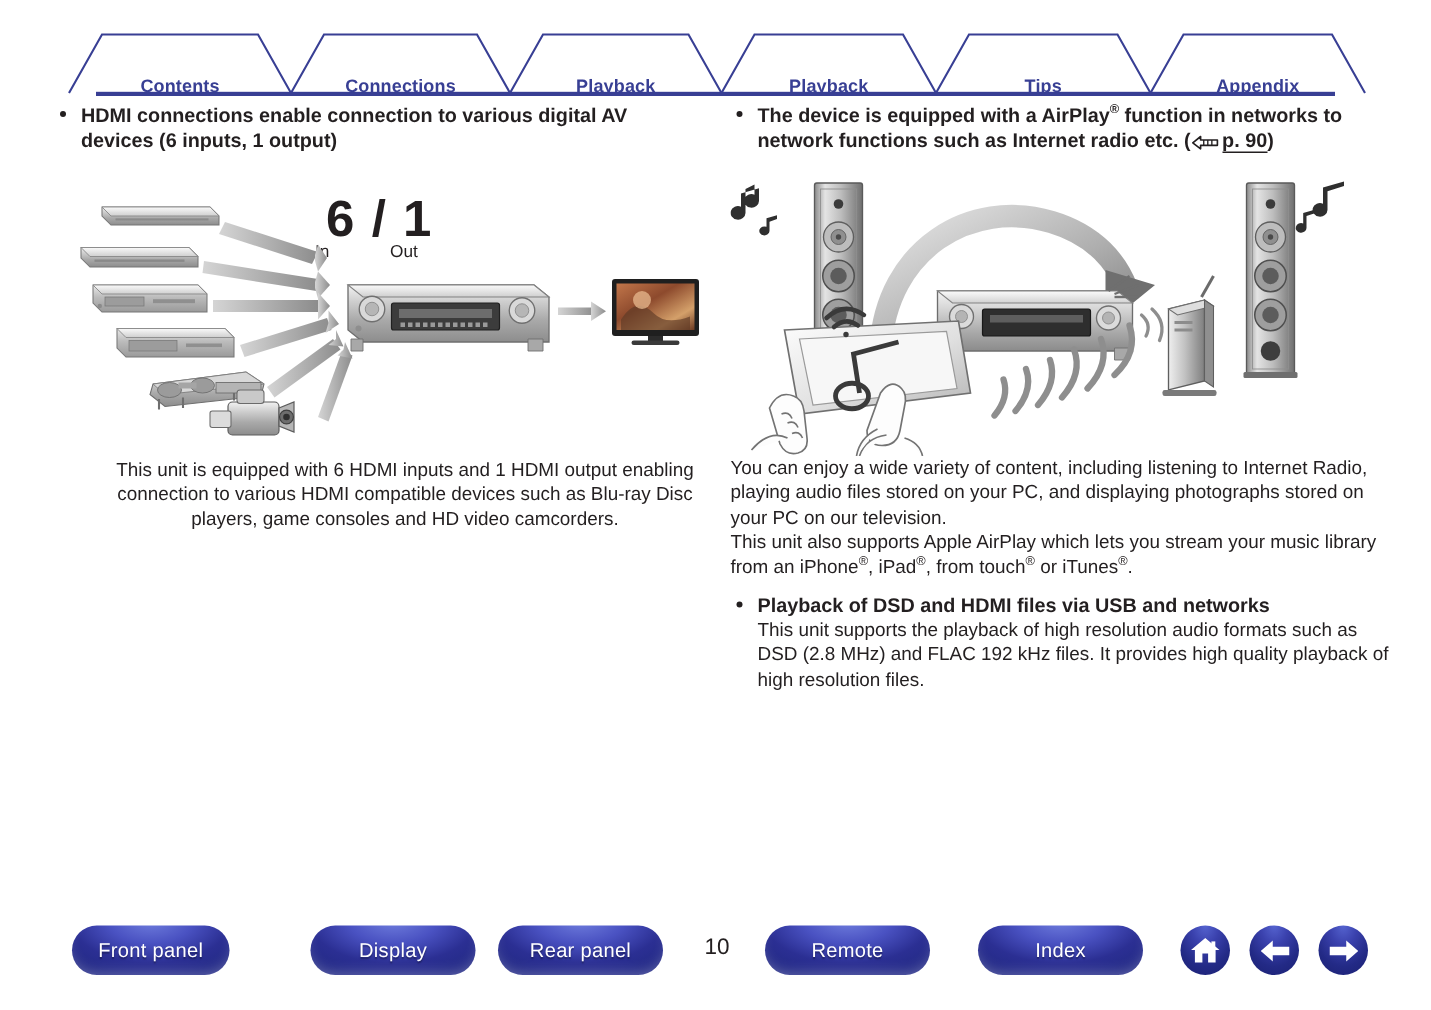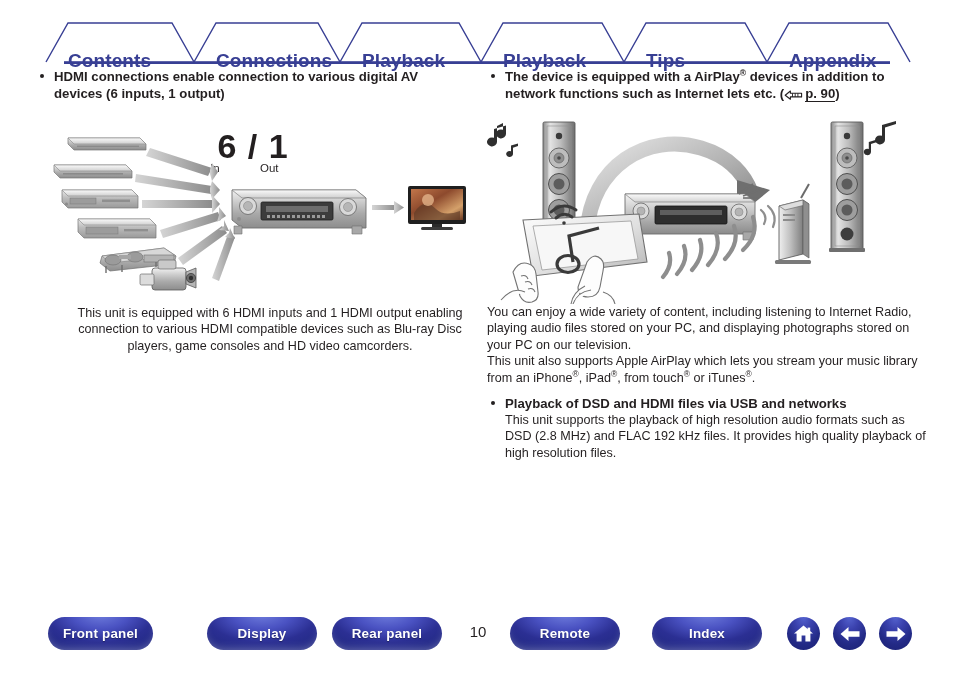--- a/index.html
+++ b/index.html
@@ -17,24 +17,24 @@
   
   #tabbar {
     position: absolute;
     left: 0; top: 18px;
     width: 954px; height: 46px;
   }
   #tabbar svg { display: block; }
   .tab-label {
     position: absolute;
     top: 32px;
-    font-size: 19px;
+    font-size: 12px;
     font-weight: bold;
     color: #383f94;
-    text-align: left;
+    text-align: center;
     white-space: nowrap;
     letter-spacing: .1px;
   }
 
   
   .col {
     position: absolute;
     top: 68px;
   }
   #col-left  { left: 36px;  width: 440px; }
@@ -131,21 +131,21 @@
   .pillbtn {
     position: absolute;
     top: 0;
     height: 33px;
     border-radius: 17px;
     background:
       radial-gradient(ellipse 70% 120% at 50% -10%, #6f7ddd 0%, #4a52c2 38%, #2b2f93 72%, #232a86 100%);
     box-shadow: inset 0 -5px 9px -4px rgba(255,255,255,.30);
     color: #ffffff;
     font-size: 13.4px;
-    font-weight: bold;
+    font-weight: normal;
     display: flex;
     align-items: center;
     justify-content: center;
     letter-spacing: .2px;
     text-shadow: 0 1px 1px rgba(0,0,0,.35);
   }
   .circbtn {
     position: absolute;
     top: 0;
     width: 33px; height: 33px;
@@ -343,22 +343,22 @@
       </g>
     </svg>
   </div>
 
   <div class="body-txt" id="left-cap">This unit is equipped with 6 HDMI inputs and 1 HDMI output enabling connection to various HDMI compatible devices such as Blu-ray Disc players, game consoles and HD video camcorders.</div>
 </div>
 
 <div class="col" id="col-right">
 
   <div class="bullet-head">
-    <span>The device is equipped with a AirPlay</span><sup class="reg">®</sup><span> devices in addition to</span><br>
-    <span>network functions such as Internet lets etc.  (</span><span class="plink"><span class="hand-icon"><svg width="19" height="11" viewBox="0 0 19 11">
+    <span>The device is equipped with a AirPlay</span><sup class="reg">®</sup><span> function in networks to</span><br>
+    <span>network functions such as Internet radio etc.  (</span><span class="plink"><span class="hand-icon"><svg width="19" height="11" viewBox="0 0 19 11">
             <path d="M1.2 6.2 L6.4 2.0 L6.4 4.3 L17.6 4.3 L17.6 7.9 L6.4 7.9 L6.4 10.2 Z" fill="none" stroke="#231f20" stroke-width="1.1" stroke-linejoin="round"></path>
             <path d="M8.5 4.3 L8.5 7.9 M11.2 4.3 L11.2 7.9 M13.9 4.3 L13.9 7.9" stroke="#231f20" stroke-width=".9"></path>
           </svg></span><span class="pnum">p. 90</span></span><span>)</span>
   </div>
 
   <div id="fig-right">
     <svg width="440" height="190" viewBox="0 0 440 190" style="position:absolute;left:0;top:0;">
       <defs>
         <linearGradient id="gSpk" x1="0" y1="0" x2="1" y2="0">
           <stop offset="0%" stop-color="#8a8a8a"></stop>

